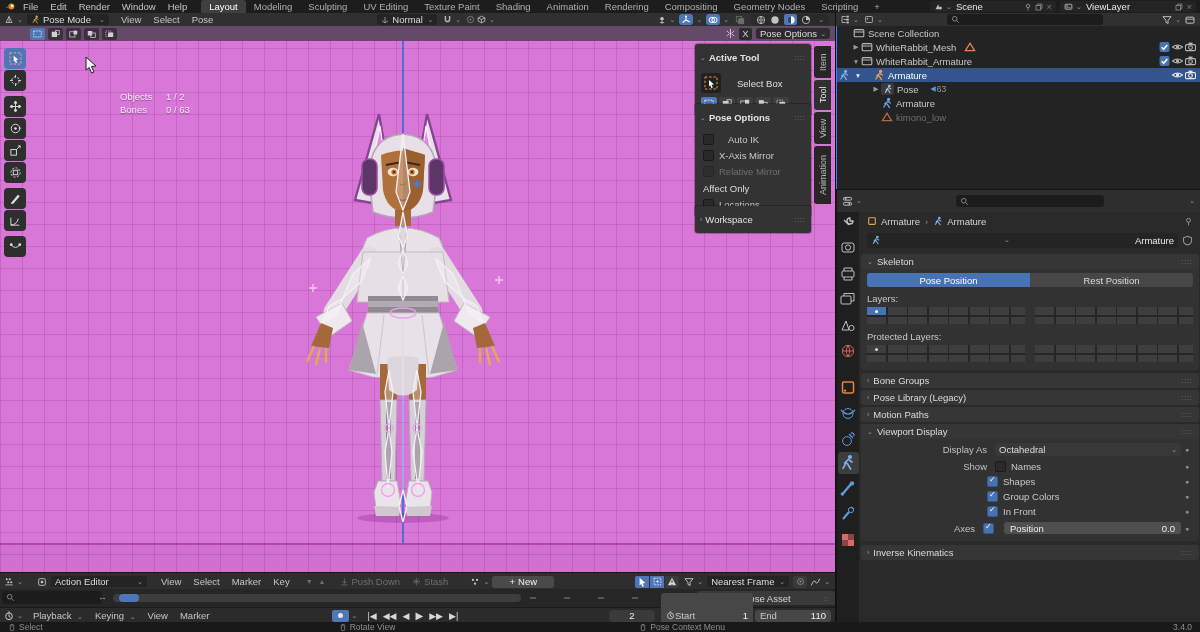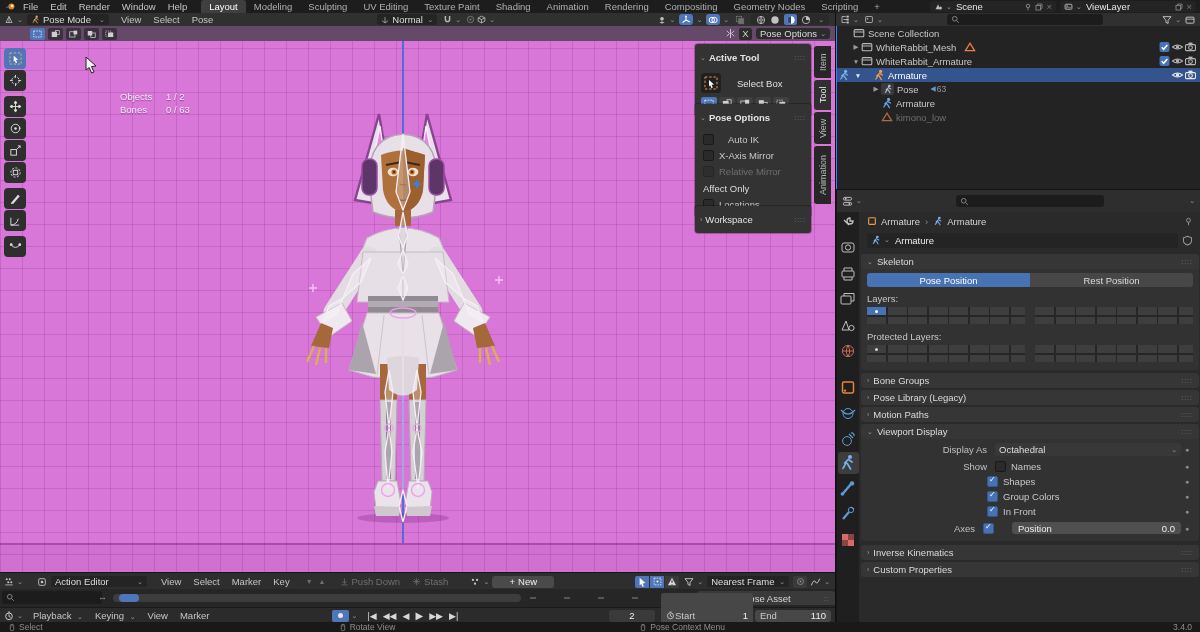--- a/index.html
+++ b/index.html
@@ -1,21 +1,21 @@
 <!DOCTYPE html>
 <html><head>
 <meta charset="utf-8">
 <style>
   html,body{margin:0;padding:0;background:#101010;}
   #app{position:relative;width:1200px;height:632px;overflow:hidden;
        font-family:"Liberation Sans","DejaVu Sans",sans-serif;font-size:9.5px;color:#c9c9c9;
        -webkit-font-smoothing:antialiased;}
   .abs{position:absolute;}
   .hrow{display:flex;align-items:center;}
-  .fld{background:#242424;border-radius:3px;color:#dedede;display:flex;align-items:center;padding:0 4px;height:11px;}
+  .fld{background:#242424;border-radius:3px;color:#dedede;display:flex;align-items:center;padding:0 4px;height:11px;justify-content:space-between;}
   .caret{font-size:7px;color:#9a9a9a;margin-left:3px;}
   .menu{color:#c6c6c6;padding:0 6px;cursor:default;}
   .dim{color:#6f6f6f;}
   .ic{display:inline-flex;align-items:center;justify-content:center;}
   svg.gl{display:block;}
   
   #topbar{left:0;top:0;width:1200px;height:13px;background:#1d1d1d;display:flex;align-items:center;}
   .wtab{padding:0 8px;height:13px;line-height:13px;color:#b0b0b0;}
   .wtab.active{background:#3f3f3f;color:#fff;border-radius:3px 3px 0 0;}
   
@@ -899,36 +899,31 @@
       </div>
       <div class="hrow" style="padding:4px 6px 0">
         <span style="width:120px"></span>
             <span class="chk on"></span>
         <span style="margin-left:5px">In Front</span>
         <span style="margin-left:auto;width:12px;text-align:center;color:#8c8c8c;font-size:7px">●</span>
       </div>
       <div class="hrow" style="padding:5px 6px 7px">
         <span class="pp-lbl" style="width:108px;text-align:right;padding-right:8px">Axes</span>
         <span class="chk on"></span>
-        <span class="slider" style="flex:1;margin-left:18px">
+        <span class="slider" style="flex:1;margin-left:10px">
           <span>Position</span>
           <span style="margin-left:auto">0.0</span>
         </span>
         <span style="width:12px;text-align:center;color:#8c8c8c;font-size:7px">●</span>
       </div>
     </div>
 
     <div class="pp-hdr" style="margin:4px 2px 0">
       <span class="caret" style="margin:0 4px 0 0">›</span>
       <span>Inverse Kinematics</span>
-          <span class="grip">::::</span>
-    </div>
-    <div class="pp-hdr" style="margin:2px 2px 0">
-      <span class="caret" style="margin:0 4px 0 0">›</span>
-      <span>Custom Properties</span>
           <span class="grip">::::</span>
     </div>
   </div>
 </div>
 
 <div class="abs edhdr" style="left:0;top:572px;width:835px;height:17px;background:#2e2e2e;border-top:1px solid #151515">
   <span class="ic" style="margin-left:4px;color:#c9c9c9">
     <svg class="gl" width="10" height="9" viewBox="0 0 12 12">
           <circle cx="3" cy="3" r="1.3" fill="currentColor"></circle>
           <circle cx="7" cy="3" r="1.3" fill="currentColor"></circle>

